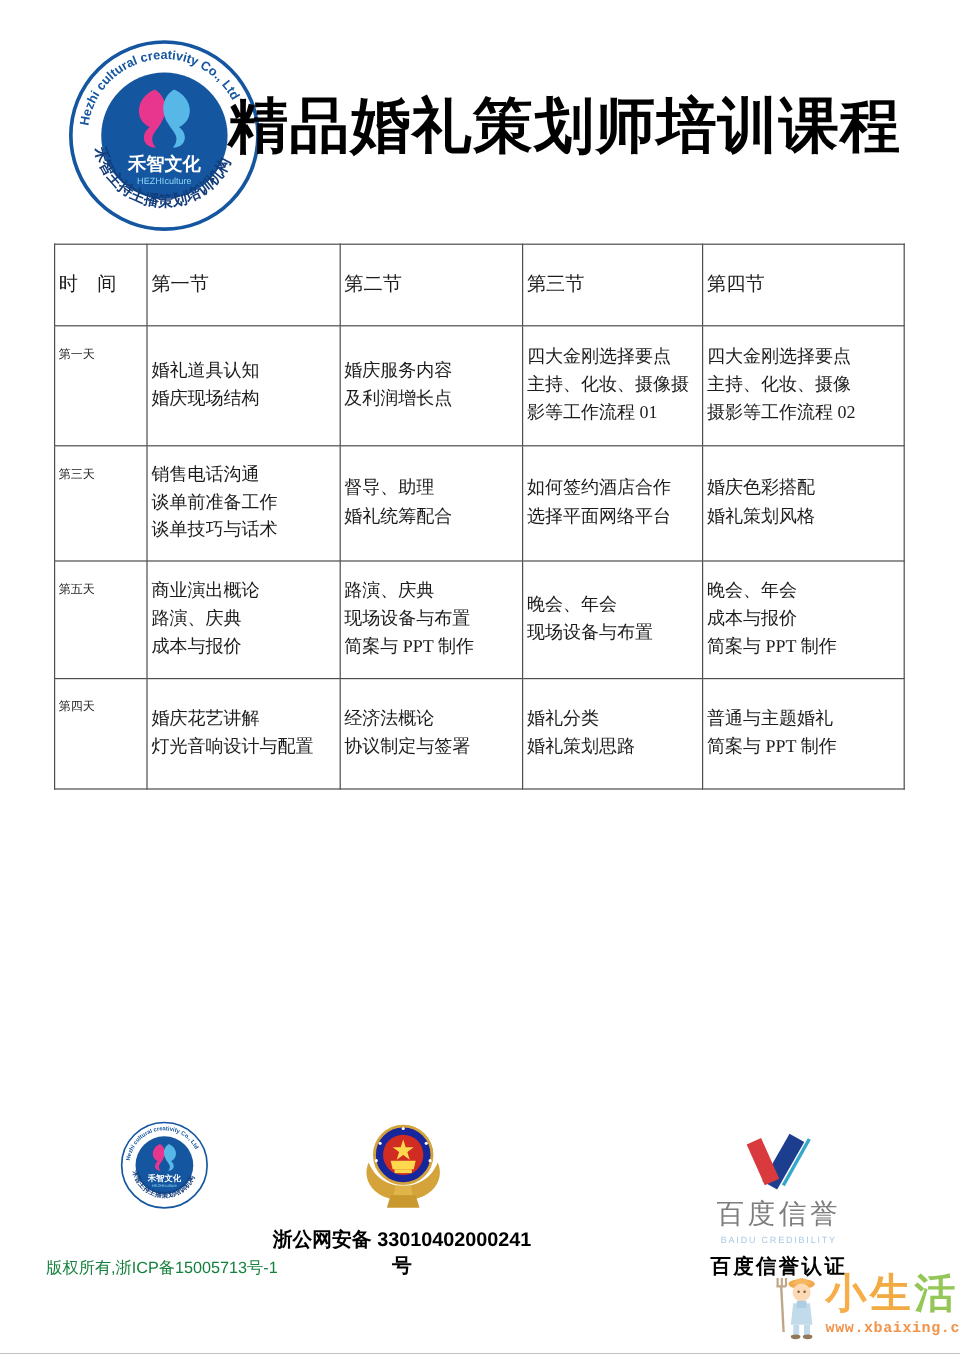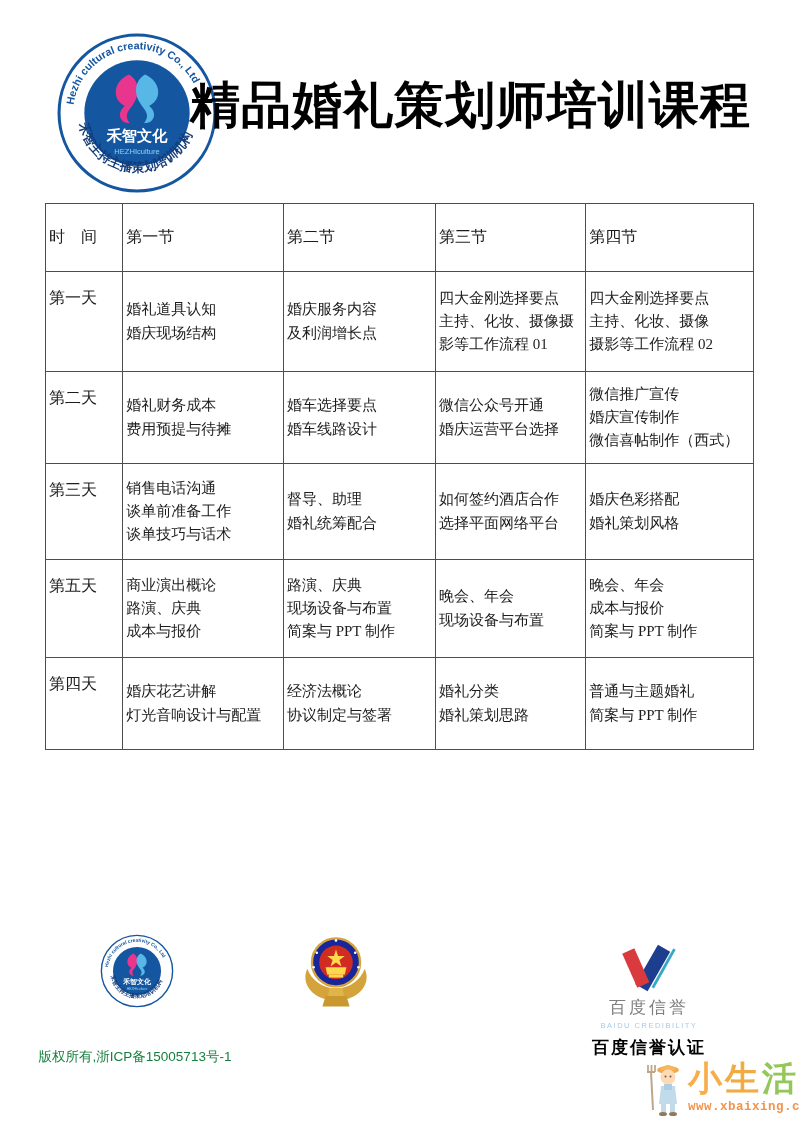--- a/index.html
+++ b/index.html
@@ -9,34 +9,34 @@
   
   .hezhi-logo{position:absolute;left:56px;top:32px;width:162px;height:162px;}
   .page-title{position:absolute;left:183px;top:72px;width:575px;text-align:center;
               font-size:50px;font-weight:900;color:#000;white-space:nowrap;letter-spacing:1px;}
 
   
   table.course{position:absolute;left:45px;top:203px;width:709px;border-collapse:collapse;table-layout:fixed;}
   .course th,.course td{border:1px solid #4d4d4d;text-align:left;vertical-align:middle;
                         color:#1c1c1c;padding:2px 3px;font-weight:normal;}
   .course thead th{font-size:16px;}
-  .course td.day{vertical-align:top;padding-top:16px;font-size:16px;}
+  .course td.day{vertical-align:top;padding-top:16px;font-size:10px;}
   .course td.cell{font-size:15px;line-height:1.55;white-space:pre-line;}
 
   
   .footer-logo{position:absolute;left:100px;top:934px;width:74px;height:74px;}
   .copyright{position:absolute;left:32px;top:1048px;width:206px;text-align:center;
              font-family:"Liberation Sans","DejaVu Sans",sans-serif;font-size:13.5px;color:#15803d;}
   .police-badge{position:absolute;left:296px;top:931px;width:80px;height:82px;}
   .police-text{position:absolute;left:225px;top:1022px;width:220px;text-align:center;
                font-family:"Liberation Sans","DejaVu Sans",sans-serif;font-size:16.5px;font-weight:bold;color:#000;}
   .baidu{position:absolute;left:583px;top:944px;width:132px;text-align:center;
          font-family:"Liberation Sans","DejaVu Sans",sans-serif;}
   .baidu-v{width:66px;height:48px;display:block;margin:0 auto;}
-  .baidu-cn{font-size:17px;color:#7e7e7e;letter-spacing:3px;margin-top:4px;}
+  .baidu-cn{font-size:23px;color:#7e7e7e;letter-spacing:3px;margin-top:4px;}
   .baidu-en{font-size:7.5px;color:#a9c9e6;letter-spacing:1.5px;margin-top:2px;}
   .baidu-cert{font-size:17px;color:#000;font-weight:600;letter-spacing:2px;margin-top:6px;}
 
   
   .wm{position:absolute;left:644px;top:1058px;display:flex;align-items:flex-start;opacity:.92;}
   .wm-figure{width:42px;height:60px;flex:0 0 auto;}
   .wm-right{margin-left:2px;}
   .wm-chars{font-family:"Liberation Sans","DejaVu Sans",sans-serif;font-weight:bold;
             font-size:34px;line-height:40px;letter-spacing:3px;white-space:nowrap;}
   .wm-c1{color:#f7a83b;} .wm-c2{color:#f0a432;} .wm-c3{color:#8bc34a;}
@@ -93,32 +93,20 @@
 婚庆现场结构</td>
         <td class="cell">婚庆服务内容
 及利润增长点</td>
         <td class="cell">四大金刚选择要点
 主持、化妆、摄像摄
 影等工作流程 01</td>
         <td class="cell">四大金刚选择要点
 主持、化妆、摄像
 摄影等工作流程 02</td>
       </tr>
-      <tr style="height:92px">
-        <td class="day">第二天</td>
-        <td class="cell">婚礼财务成本
-费用预提与待摊</td>
-        <td class="cell">婚车选择要点
-婚车线路设计</td>
-        <td class="cell">微信公众号开通
-婚庆运营平台选择</td>
-        <td class="cell">微信推广宣传
-婚庆宣传制作
-微信喜帖制作（西式）</td>
-      </tr>
       <tr style="height:96px">
         <td class="day">第三天</td>
         <td class="cell">销售电话沟通
 谈单前准备工作
 谈单技巧与话术</td>
         <td class="cell">督导、助理
 婚礼统筹配合</td>
         <td class="cell">如何签约酒店合作
 选择平面网络平台</td>
         <td class="cell">婚庆色彩搭配
@@ -176,20 +164,21 @@
     <circle cx="50" cy="38" r="21" fill="#d02c22"></circle>
     <polygon points="50,22 52.6,30 61,30 54.3,35 56.8,43 50,38.2 43.2,43 45.7,35 39,30 47.4,30" fill="#ffd84d"></polygon>
     <path d="M37,44 L63,44 L61,53 L39,53 Z" fill="#ffd84d"></path>
     <rect x="41" y="53" width="18" height="4" fill="#ffd84d"></rect>
     <circle cx="26" cy="26" r="1.6" fill="#ffffff"></circle>
     <circle cx="50" cy="10.5" r="1.6" fill="#ffffff"></circle>
     <circle cx="74" cy="26" r="1.6" fill="#ffffff"></circle>
     <circle cx="22" cy="44" r="1.6" fill="#ffffff"></circle>
     <circle cx="78" cy="44" r="1.6" fill="#ffffff"></circle>
   </svg>
+  <div class="police-text">浙公网安备 33010402000241号</div>
 
   <div class="baidu">
     <svg class="baidu-v" viewBox="0 0 70 50">
       <line x1="51" y1="4" x2="27" y2="46" stroke="#1d3d8f" stroke-width="15"></line>
       <line x1="62" y1="5" x2="39" y2="46" stroke="#35a8c9" stroke-width="3"></line>
       <line x1="13" y1="7" x2="29" y2="43" stroke="#d93a3d" stroke-width="14"></line>
     </svg>
     <div class="baidu-cn">百度信誉</div>
     <div class="baidu-en">BAIDU CREDIBILITY</div>
     <div class="baidu-cert">百度信誉认证</div>

